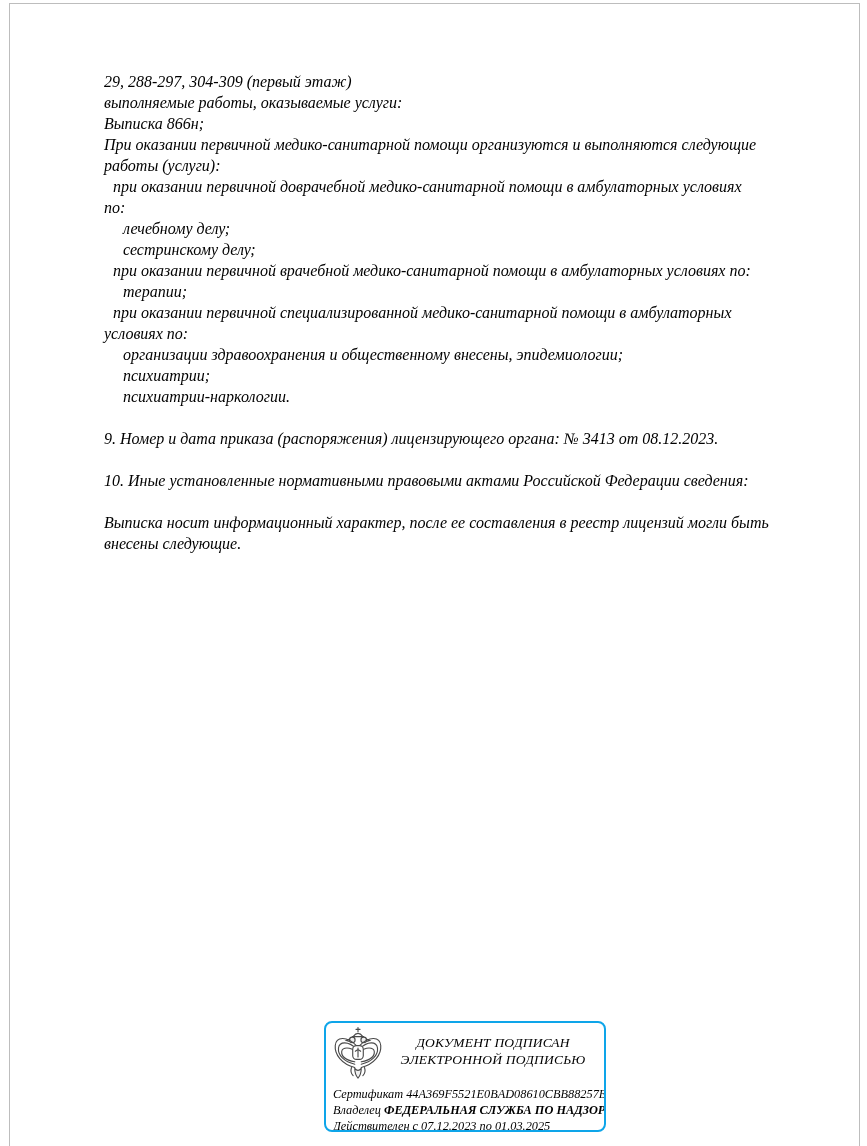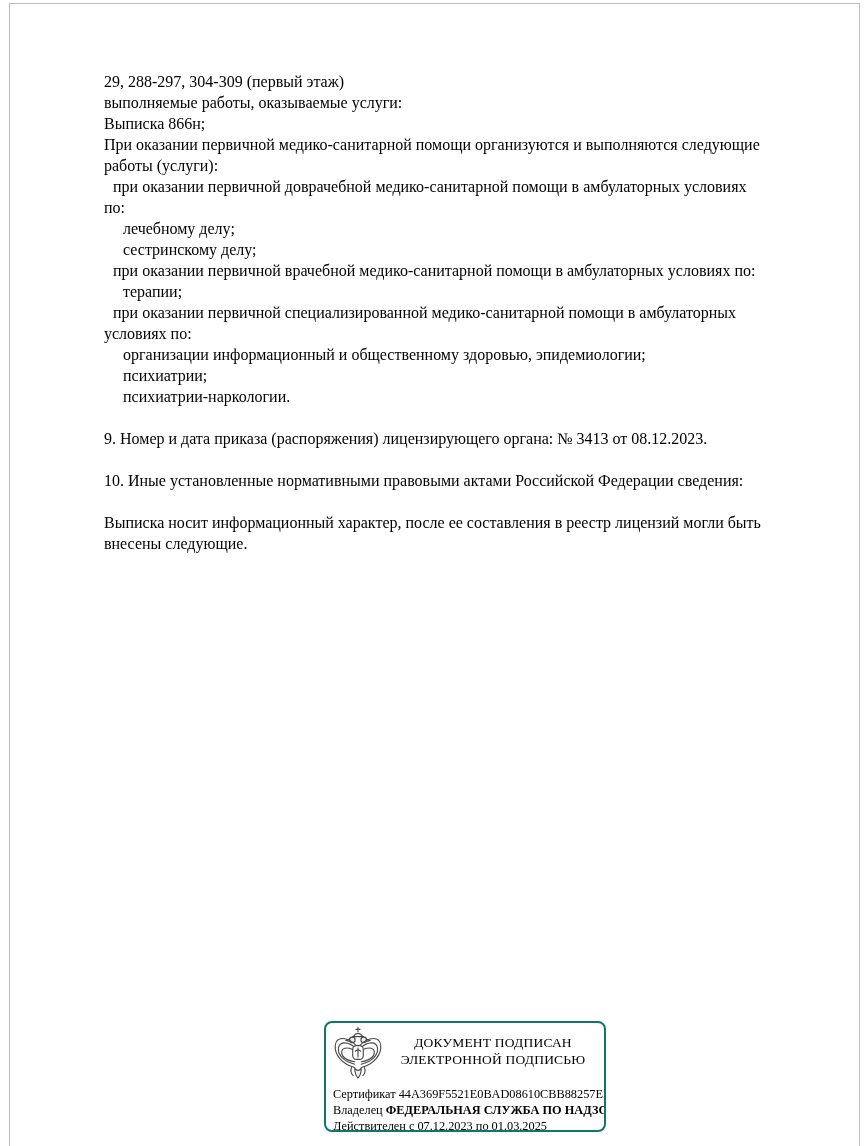--- a/index.html
+++ b/index.html
@@ -18,20 +18,21 @@
   .page {
     position: absolute;
     left: 9px;
     top: 3px;
     width: 851px;
     height: 1143px;
     box-sizing: border-box;
     background: #ffffff;
     border: 1px solid #bdbdbd;
     border-bottom: none;
+    font-style: italic;
   }
   .doc-text {
     position: absolute;
     left: 94px;
     top: 67px;
     width: 714px;
     font-size: 16px;
     line-height: 21px;
     color: #000;
   }
@@ -39,21 +40,21 @@
   .doc-line.indent-1 { padding-left: 9px; }
   .doc-line.indent-2 { padding-left: 19px; }
 
   .stamp {
     position: absolute;
     left: 314px;
     top: 1017px;
     width: 282px;
     height: 111px;
     box-sizing: border-box;
-    border: 2px solid #0f766e;
+    border: 2px solid #0ea5e9;
     border-radius: 8px;
     background: #fff;
     overflow: hidden;
   }
   .eagle {
     position: absolute;
     left: 6px;
     top: 3px;
     width: 52px;
     height: 57px;
@@ -93,21 +94,21 @@
       <div class="doc-line indent-0">При оказании первичной медико-санитарной помощи организуются и выполняются следующие</div>
       <div class="doc-line indent-0">работы (услуги):</div>
       <div class="doc-line indent-1">при оказании первичной доврачебной медико-санитарной помощи в амбулаторных условиях</div>
       <div class="doc-line indent-0">по:</div>
       <div class="doc-line indent-2">лечебному делу;</div>
       <div class="doc-line indent-2">сестринскому делу;</div>
       <div class="doc-line indent-1">при оказании первичной врачебной медико-санитарной помощи в амбулаторных условиях по:</div>
       <div class="doc-line indent-2">терапии;</div>
       <div class="doc-line indent-1">при оказании первичной специализированной медико-санитарной помощи в амбулаторных</div>
       <div class="doc-line indent-0">условиях по:</div>
-      <div class="doc-line indent-2">организации информационный и общественному здоровью, эпидемиологии;</div>
+      <div class="doc-line indent-2">организации здравоохранения и общественному внесены, эпидемиологии;</div>
       <div class="doc-line indent-2">психиатрии;</div>
       <div class="doc-line indent-2">психиатрии-наркологии.</div>
       <div class="doc-line indent-0">&nbsp;</div>
       <div class="doc-line indent-0">9. Номер и дата приказа (распоряжения) лицензирующего органа: № 3413 от 08.12.2023.</div>
       <div class="doc-line indent-0">&nbsp;</div>
       <div class="doc-line indent-0">10. Иные установленные нормативными правовыми актами Российской Федерации сведения:</div>
       <div class="doc-line indent-0">&nbsp;</div>
       <div class="doc-line indent-0">Выписка носит информационный характер, после ее составления в реестр лицензий могли быть</div>
       <div class="doc-line indent-0">внесены следующие.</div>
     </div>

